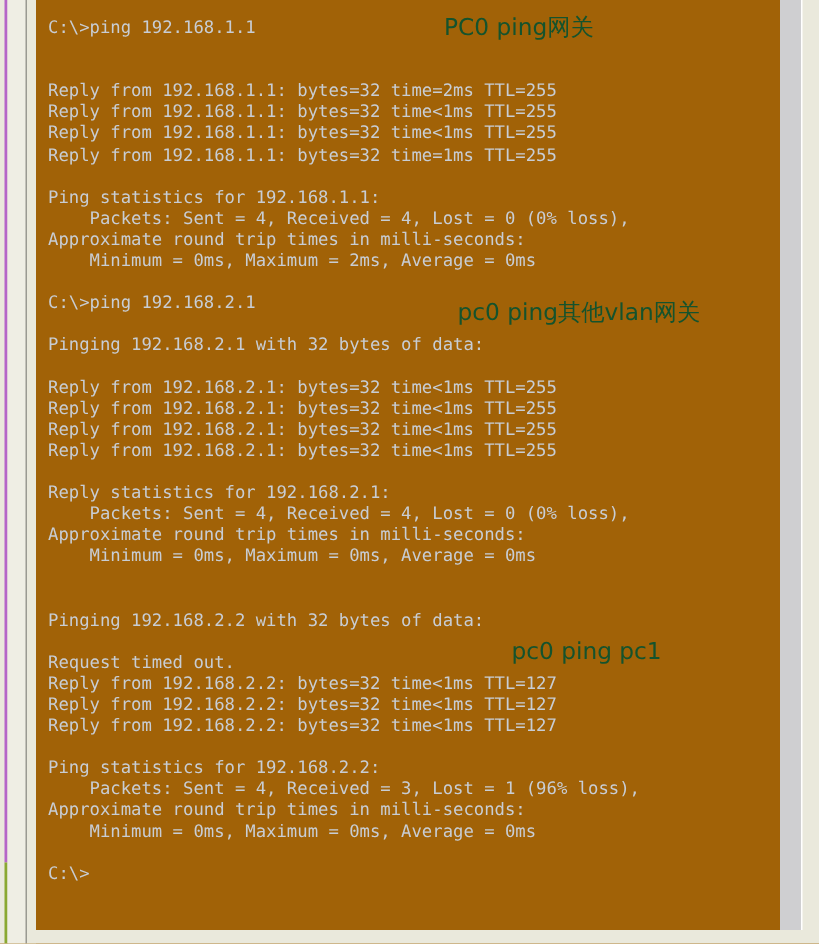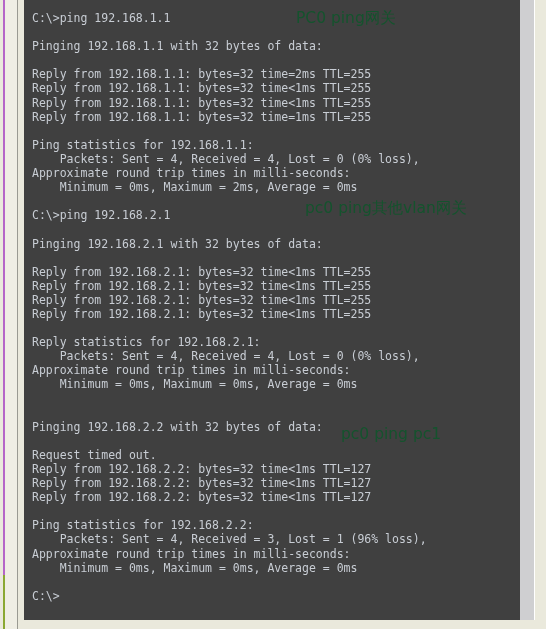--- a/index.html
+++ b/index.html
@@ -68,21 +68,21 @@
     background: #eae9dc;
   }
 
   
   .terminal {
     position: absolute;
     left: 24px;
     top: 0;
     width: 496px;
     height: 620px;
-    background: #404040;
+    background: #a16207;
     overflow: hidden;
   }
   .terminal-body {
     position: absolute;
     left: 0; top: 0;
     width: 100%;
     height: 100%;
     padding: 11px 0 0 8px;
     box-sizing: border-box;
   }
@@ -161,21 +161,20 @@
   <div class="accent-rule"></div>
   <div class="accent-rule-green"></div>
   <div class="gutter"></div>
   <div class="gutter-divider"></div>
   <div class="gutter2"></div>
 
   <div class="terminal">
     <div class="terminal-body" id="terminal-body">
         <div class="line">C:\&gt;ping 192.168.1.1</div>
         <div class="line blank"></div>
-        <div class="line">Pinging 192.168.1.1 with 32 bytes of data:</div>
         <div class="line blank"></div>
         <div class="line">Reply from 192.168.1.1: bytes=32 time=2ms TTL=255</div>
         <div class="line">Reply from 192.168.1.1: bytes=32 time&lt;1ms TTL=255</div>
         <div class="line">Reply from 192.168.1.1: bytes=32 time&lt;1ms TTL=255</div>
         <div class="line">Reply from 192.168.1.1: bytes=32 time=1ms TTL=255</div>
         <div class="line blank"></div>
         <div class="line">Ping statistics for 192.168.1.1:</div>
         <div class="line">    Packets: Sent = 4, Received = 4, Lost = 0 (0% loss),</div>
         <div class="line">Approximate round trip times in milli-seconds:</div>
         <div class="line">    Minimum = 0ms, Maximum = 2ms, Average = 0ms</div>

